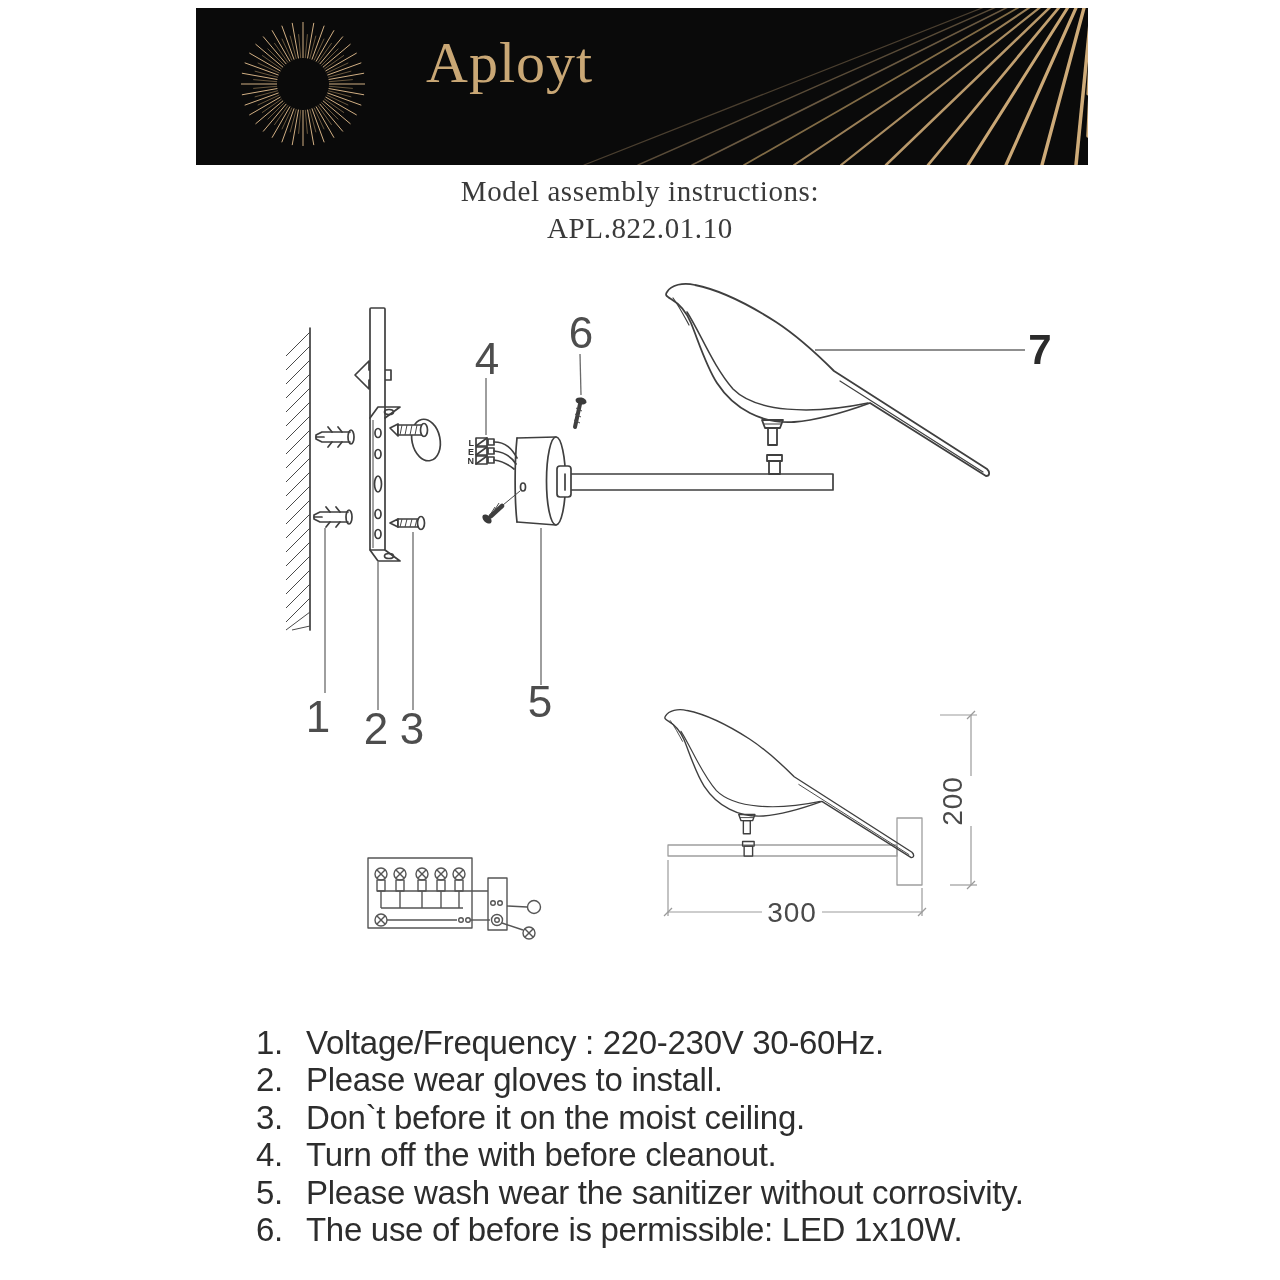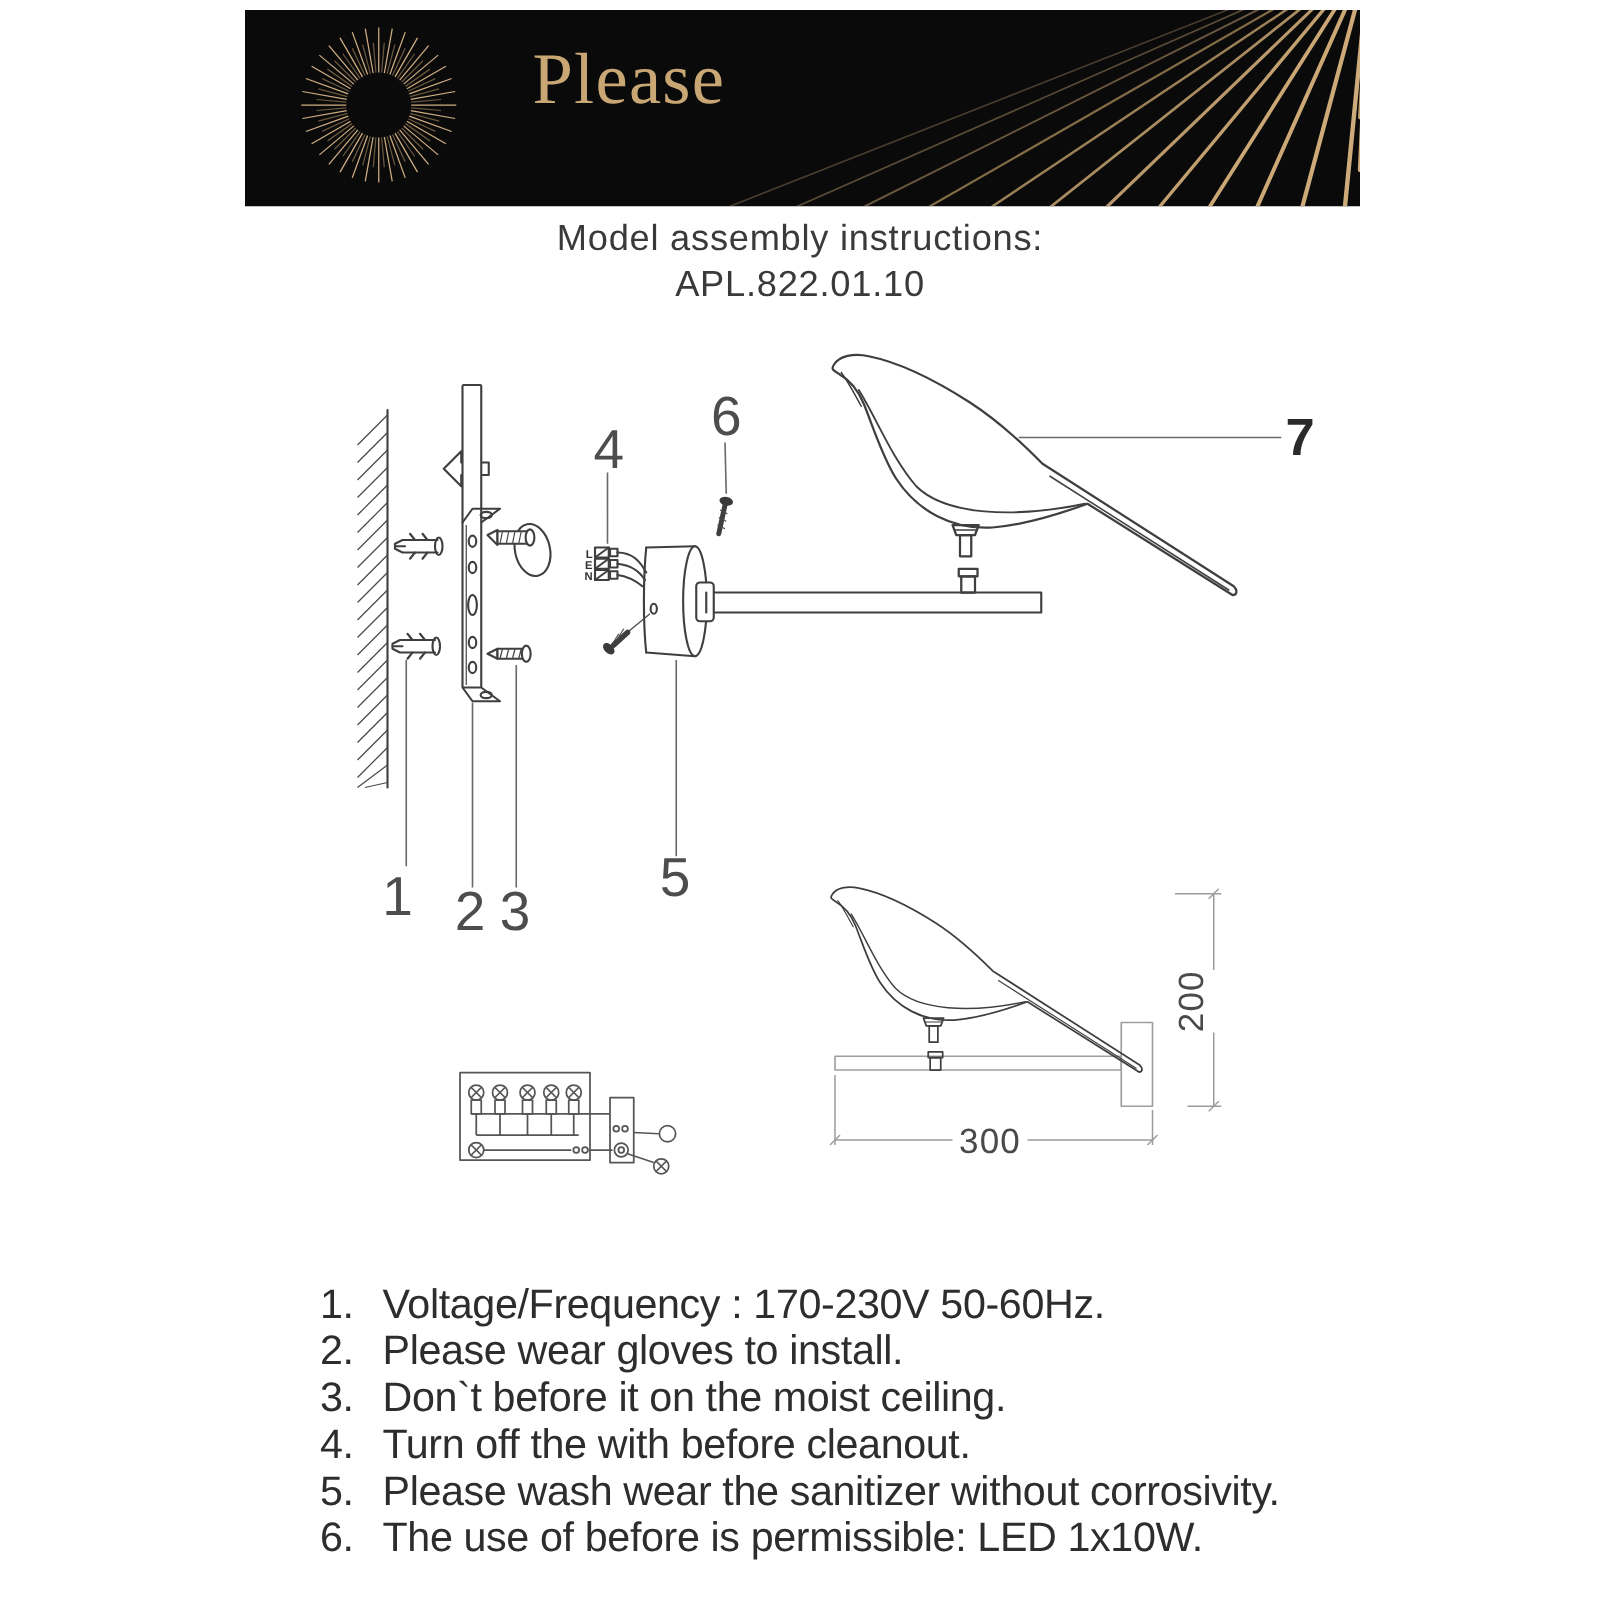--- a/index.html
+++ b/index.html
@@ -7,21 +7,21 @@
         font-family:"Liberation Sans", sans-serif;}
 
   
   .banner{position:absolute;left:196px;top:8px;width:892px;height:157px;background:#0a0a0a;overflow:hidden;}
   .banner svg{position:absolute;left:0;top:0;}
   .brand{position:absolute;left:230px;top:26px;font-family:"Liberation Serif", serif;
          font-size:58px;font-weight:400;color:#c9a775;letter-spacing:1px;line-height:1;}
 
   
   .title-block{position:absolute;left:0;top:173px;width:1280px;text-align:center;color:#3a3a3a;}
-  .title-line{font-size:29px;letter-spacing:0.6px;line-height:37px;}
+  .title-line{font-size:29px;letter-spacing:0.6px;line-height:37px;font-family:Liberation Serif, serif;}
 
   
   .diagram{position:absolute;left:250px;top:270px;}
   .diagram text{font-family:"Liberation Sans", sans-serif;}
   .callout{font-size:44px;fill:#4d4d4d;}
   .callout-serif{font-family:"Liberation Serif", serif;font-size:42px;font-weight:600;fill:#2b2b2b;}
   .len-label{font-size:9px;font-weight:bold;fill:#333;}
   .dim-label{font-size:28px;fill:#4a4a4a;letter-spacing:1px;}
 
   .ln  {stroke:#3f3f3f;stroke-width:1.7;fill:none;stroke-linecap:round;stroke-linejoin:round;}
@@ -131,21 +131,21 @@
         <line x1="900" y1="-45" x2="690" y2="157" stroke="#cda976" stroke-width="2.5" opacity="0.9"></line>
         <line x1="900" y1="-45" x2="732" y2="157" stroke="#d2ad79" stroke-width="2.7" opacity="0.92"></line>
         <line x1="900" y1="-45" x2="772" y2="157" stroke="#d5b07b" stroke-width="3" opacity="0.95"></line>
         <line x1="900" y1="-45" x2="810" y2="157" stroke="#d7b27d" stroke-width="3.2" opacity="0.95"></line>
         <line x1="900" y1="-45" x2="846" y2="157" stroke="#d9b47f" stroke-width="3.4" opacity="0.95"></line>
         <line x1="900" y1="-45" x2="880" y2="157" stroke="#dab581" stroke-width="3.5" opacity="0.95"></line>
         <line x1="900" y1="-45" x2="892" y2="128" stroke="#dab581" stroke-width="3.5" opacity="0.95"></line>
         <line x1="900" y1="-45" x2="892" y2="86" stroke="#d7b27d" stroke-width="3.2" opacity="0.9"></line>
       </g>
     </svg>
-    <div class="brand">Please</div>
+    <div class="brand">Aployt</div>
   </div>
 
   <div class="title-block">
     <div class="title-line">Model assembly instructions:</div>
     <div class="title-line">APL.822.01.10</div>
   </div>
 
   <svg class="diagram" width="850" height="700" viewBox="0 0 850 700" xmlns="http://www.w3.org/2000/svg" xmlns:xlink="http://www.w3.org/1999/xlink">
 
     <g>
@@ -394,21 +394,21 @@
       <line x1="252" y1="653" x2="273" y2="660"></line>
       <circle cx="279" cy="663" r="6"></circle>
         <line x1="275" y1="659" x2="283" y2="667"></line>
         <line x1="283" y1="659" x2="275" y2="667"></line>
     </g>
   </svg>
 
   <div class="instructions">
     <div class="inst-row">
       <span class="inst-num">1.</span>
-      <span>Voltage/Frequency : 170-230V 50-60Hz.</span>
+      <span>Voltage/Frequency : 220-230V 30-60Hz.</span>
     </div>
     <div class="inst-row">
       <span class="inst-num">2.</span>
       <span>Please wear gloves to install.</span>
     </div>
     <div class="inst-row">
       <span class="inst-num">3.</span>
       <span>Don`t before it on the moist ceiling.</span>
     </div>
     <div class="inst-row">

